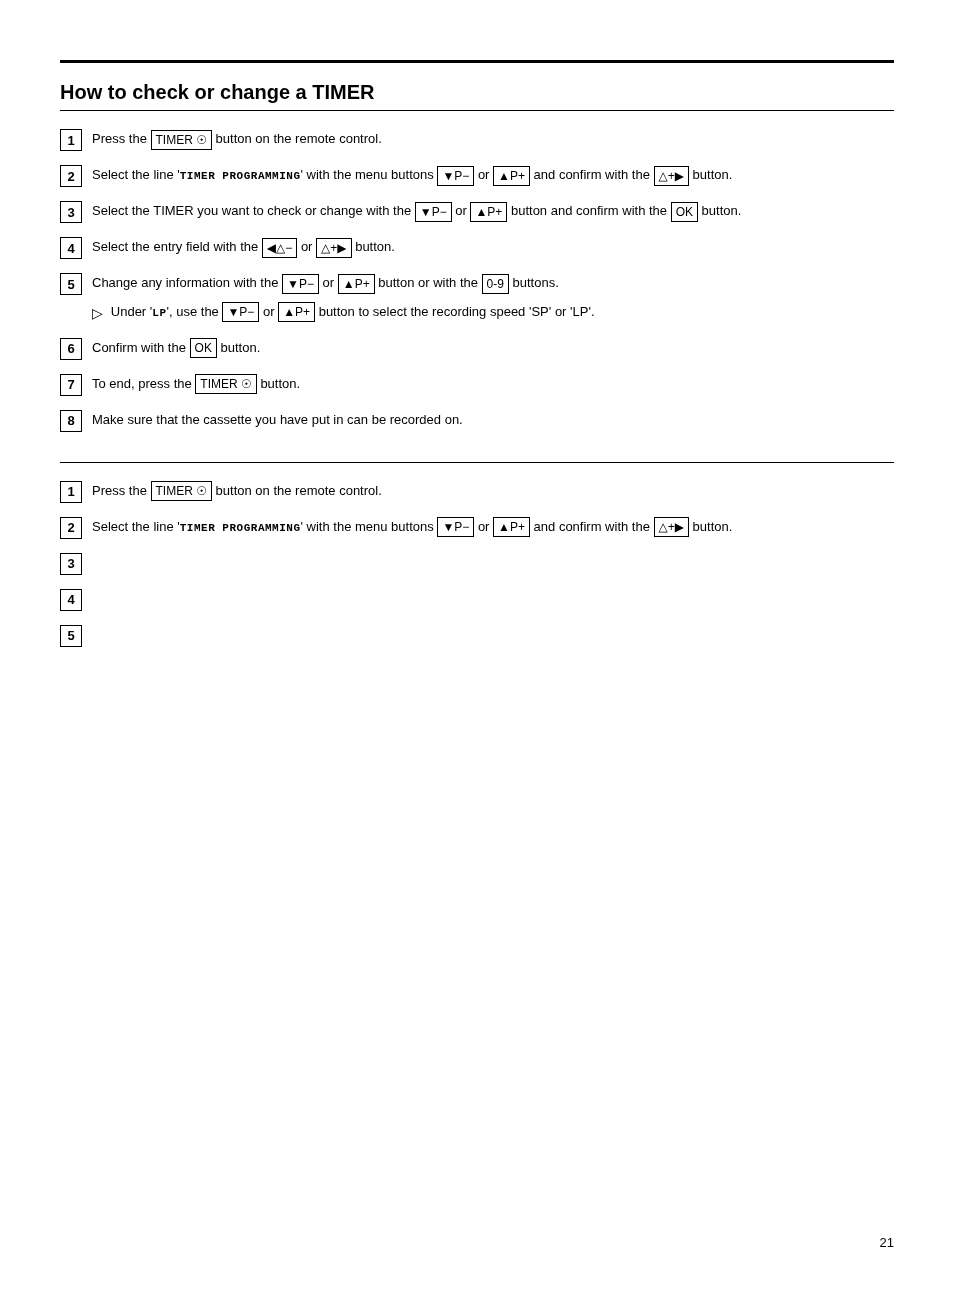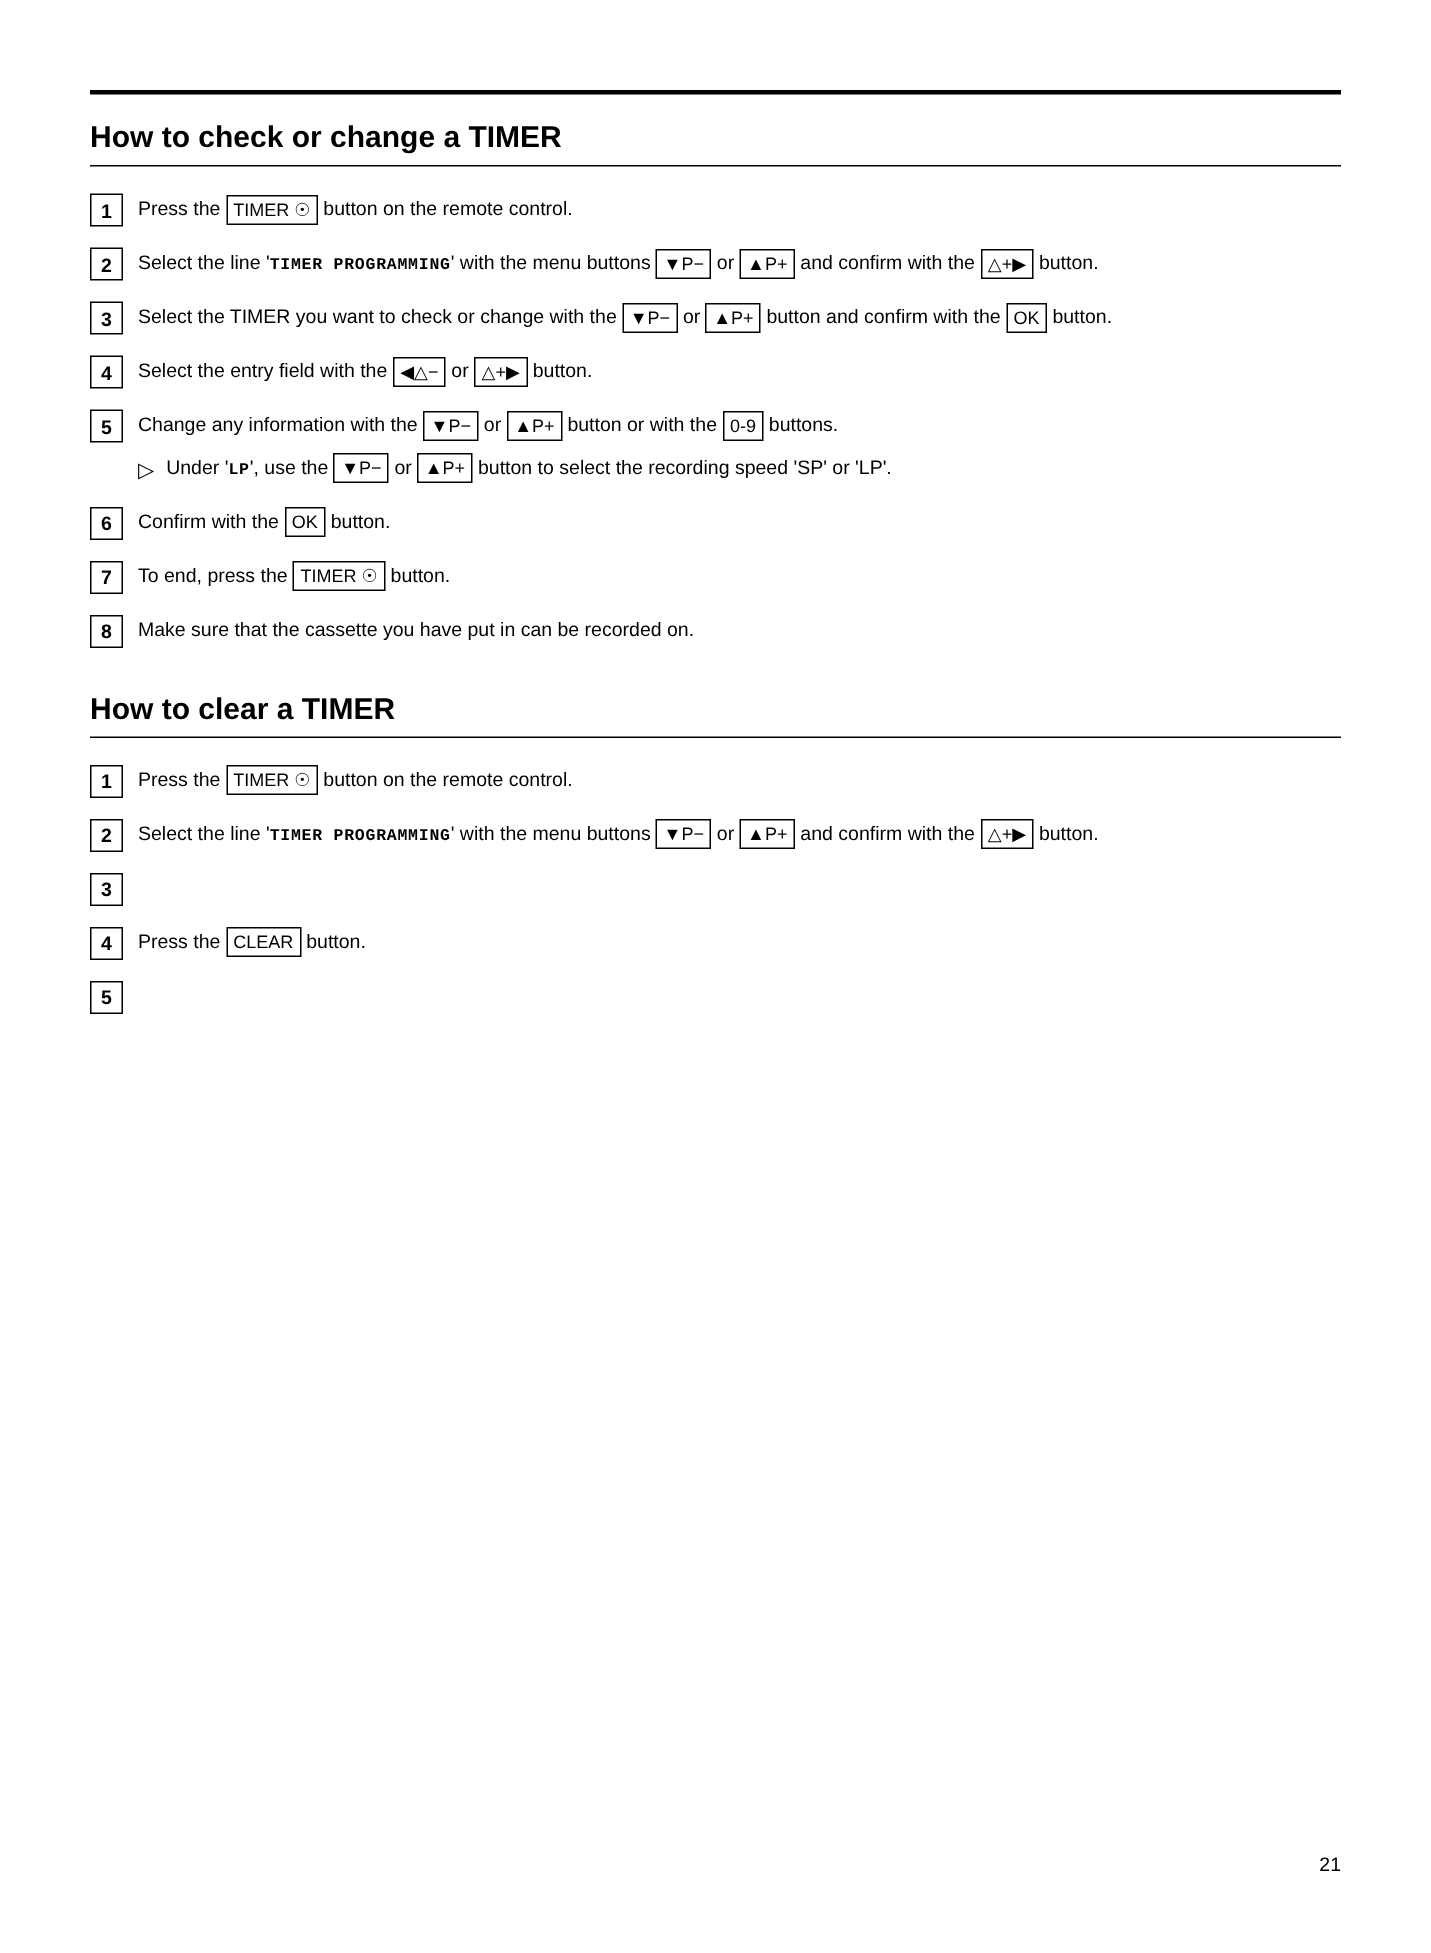--- a/index.html
+++ b/index.html
@@ -187,21 +187,20 @@
         <span class="step-number">8</span>
         <span class="step-content">
           Make sure that the cassette you have put in can be recorded on.
         </span>
       </li>
 
     </ul>
   </div>
 
   <div class="section">
-    <h2 class="section-title">How to clear a TIMER</h2>
     <div class="section-rule"></div>
 
     <ul class="step-list">
 
       <li class="step-item">
         <span class="step-number">1</span>
         <span class="step-content">
           Press the <span class="btn">TIMER ☉</span> button on the remote control.
         </span>
       </li>
@@ -212,23 +211,20 @@
           Select the line '<span class="bold-inline">TIMER&nbsp;PROGRAMMING</span>' with the menu buttons <span class="btn">▼P−</span> or <span class="btn">▲P+</span> and confirm with the <span class="btn">△+▶</span> button.
         </span>
       </li>
 
       <li class="step-item">
         <span class="step-number">3</span>
       </li>
 
       <li class="step-item">
         <span class="step-number">4</span>
-        <span class="step-content">
-          Press the <span class="btn">CLEAR</span> button.
-        </span>
       </li>
 
       <li class="step-item">
         <span class="step-number">5</span>
       </li>
 
     </ul>
   </div>
 
   <div class="page-number">21</div>

